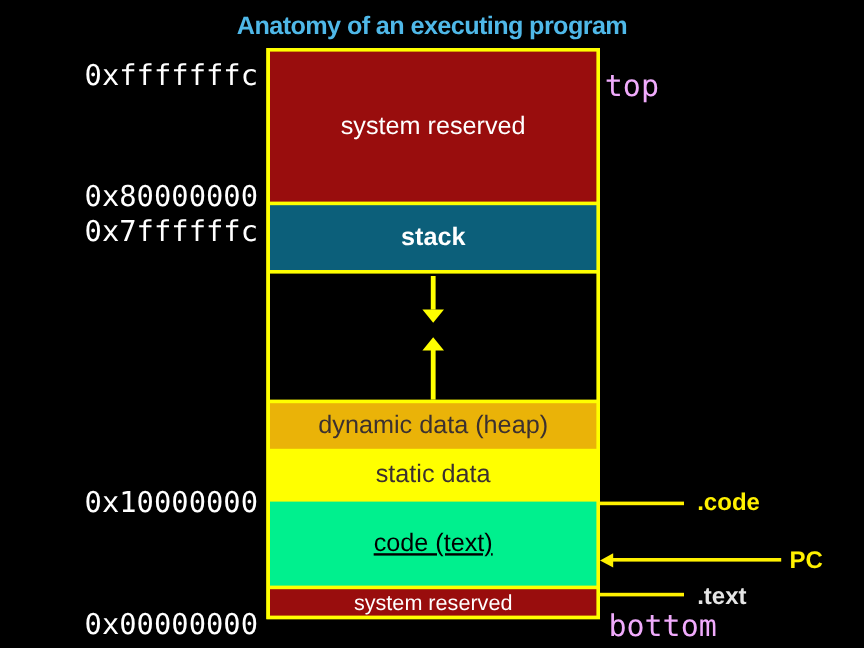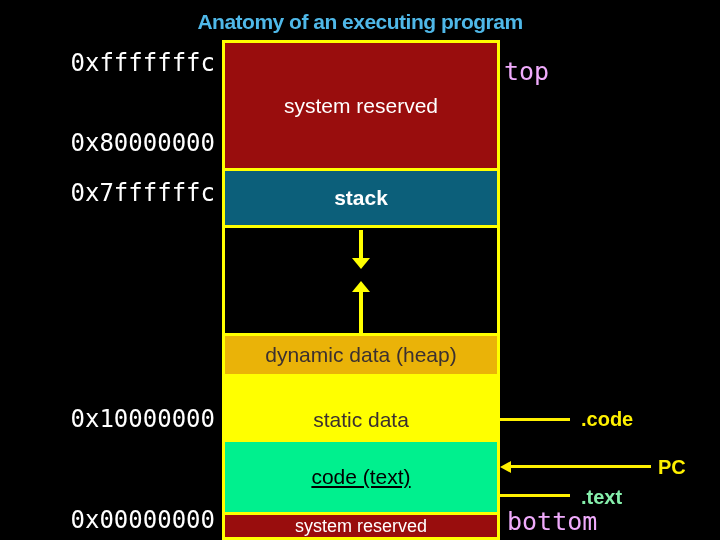--- a/index.html
+++ b/index.html
@@ -58,21 +58,21 @@
 </style>
 </head>
 <body>
 
 <div class="slide">
 
   <div class="title" style="color: rgb(79, 184, 232);">Anatomy of an executing program</div>
 
   <div class="addresses">
     <div class="addr" style="top:50px">0xfffffffc</div>
-    <div class="addr" style="top:130px">0x80000000</div>
+    <div class="addr" style="top:151px">0x80000000</div>
     <div class="addr" style="top:180px">0x7ffffffc</div>
     <div class="addr" style="top:406px">0x10000000</div>
     <div class="addr" style="top:507px">0x00000000</div>
   </div>
 
   <div class="memcol">
 
     <div class="region" style="height: 125px; background-color: rgb(153, 13, 13); color: rgb(255, 255, 255);">
       <span class="region-label">system reserved</span>
     </div>
@@ -89,21 +89,21 @@
       <div>
         <div class="head-up" style="top:53px"></div>
         <div class="vline" style="top:63px;height:42px"></div>
       </div>
     </div>
 
     <div class="region" style="height: 38px; background-color: #eab308; color: rgb(59, 48, 48);">
       <span class="region-label">dynamic data (heap)</span>
     </div>
 
-    <div class="region" style="height: 38px; background-color: rgb(255, 255, 0); color: rgb(59, 48, 48); margin-top: 24px;">
+    <div class="region" style="height: 38px; background-color: rgb(255, 255, 0); color: rgb(59, 48, 48);">
       <span class="region-label">static data</span>
     </div>
 
     <div class="region" style="height: 70px; background-color: rgb(0, 240, 142); color: #000000; text-decoration: underline;">
       <span class="region-label">code (text)</span>
     </div>
 
     <div class="region small" style="height: 22px; background-color: rgb(153, 13, 13); color: rgb(255, 255, 255);">
       <span class="region-label">system reserved</span>
     </div>
@@ -114,15 +114,15 @@
   <div class="marker" style="left:507px;top:508px">bottom</div>
 
   <div class="hline" style="left:500px;top:418px;width:70px"></div>
   <div class="ann" style="left: 581px; top: 407px; color: rgb(255, 241, 0);">.code</div>
 
   <div class="head-left" style="left:500px;top:461px"></div>
   <div class="hline" style="left:510px;top:465px;width:141px"></div>
   <div class="ann" style="left: 658px; top: 455px; color: rgb(255, 241, 0);">PC</div>
 
   <div class="hline" style="left:500px;top:494px;width:70px"></div>
-  <div class="ann" style="left: 581px; top: 485px; color: #86efac;">.text</div>
+  <div class="ann" style="left: 581px; top: 485px; color: #e5e5e5;">.text</div>
 
 </div>
 
 </body></html>

